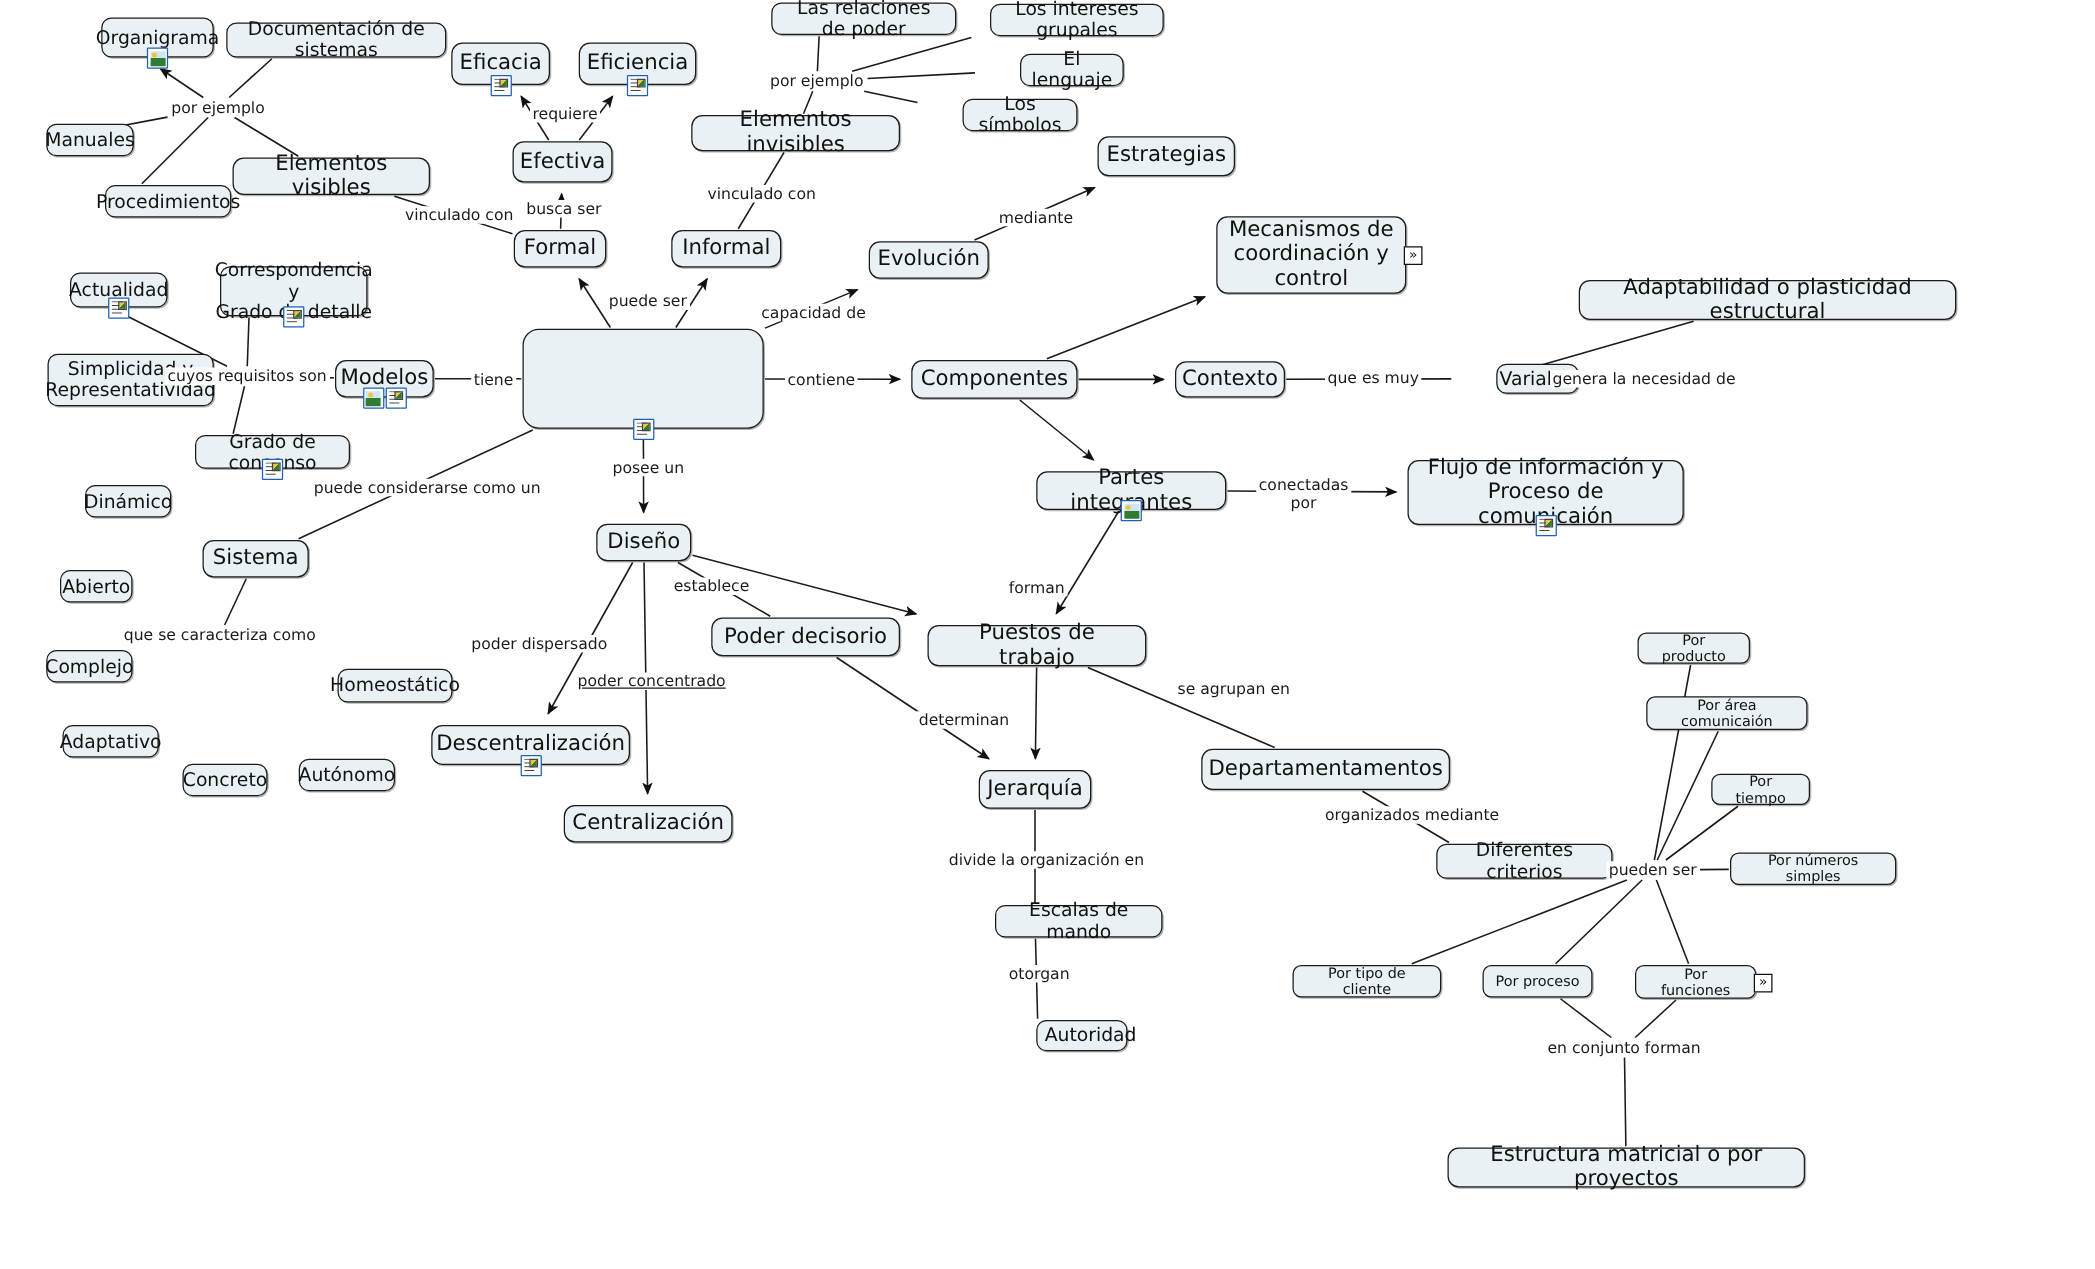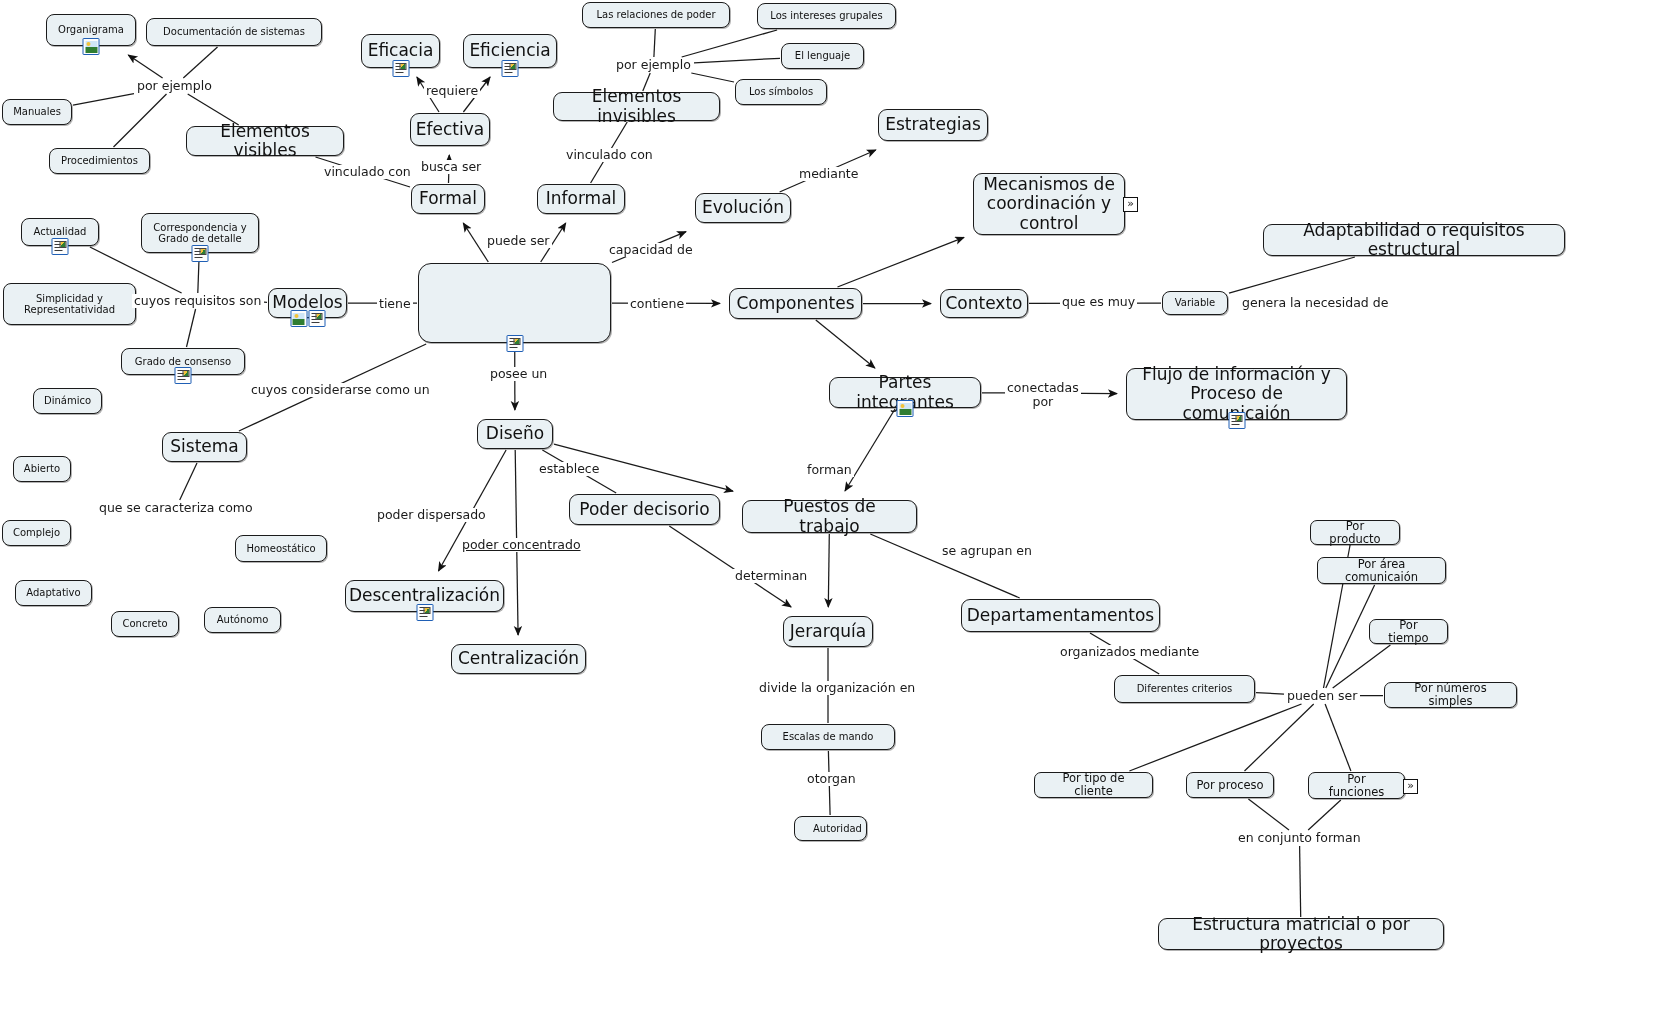--- a/index.html
+++ b/index.html
@@ -17,21 +17,21 @@
     display:flex;
     align-items:center;
     justify-content:center;
     text-align:center;
     line-height:1.12;
     padding:3px 9px;
     white-space:pre-line;
     box-shadow:1px 1px 0 rgba(0,0,0,0.30);
   }
   .node.med{font-size:17px;}
-  .node.sm{font-size:10px;border-radius:8px;}
+  .node.sm{font-size:15px;border-radius:8px;margin-left:35px;}
   .node.xs{font-size:11.5px;border-radius:7px;}
   .node.hero{font-size:24px;border-radius:13px;}
 
   .link-label{
     position:absolute;
     font-size:12.5px;
     color:#1a1a1a;
     background:#fff;
     white-space:pre-line;
     text-align:center;
@@ -181,21 +181,21 @@
       <div class="node sm" style="left: 757px; top: 3px; width: 139px; height: 26px;"><span>Los intereses grupales</span></div>
       <div class="node sm" style="left: 781px; top: 43px; width: 83px; height: 26px;"><span>El lenguaje</span></div>
       <div class="node sm" style="left: 735px; top: 79px; width: 92px; height: 26px;"><span>Los símbolos</span></div>
       <div class="node med" style="left: 553px; top: 92px; width: 167px; height: 29px;"><span>Elementos invisibles</span></div>
       <div class="node med" style="left: 695px; top: 193px; width: 96px; height: 30px;"><span>Evolución</span></div>
       <div class="node med" style="left: 878px; top: 109px; width: 110px; height: 32px;"><span>Estrategias</span></div>
       <div class="node med" style="left: 973px; top: 173px; width: 152px; height: 62px;"><span>Mecanismos de
 coordinación y
 control</span></div>
       <div class="more" style="left: 1123px; top: 197px;">»</div>
-      <div class="node med" style="left: 1263px; top: 224px; width: 302px; height: 32px;"><span>Adaptabilidad o requisitos estructural</span></div>
+      <div class="node med" style="left: 1263px; top: 224px; width: 302px; height: 32px;"><span>Adaptabilidad o plasticidad estructural</span></div>
       <div class="node sm" style="left: 21px; top: 218px; width: 78px; height: 28px;"><span>Actualidad</span><div class="icons"><span class="ico doc"></span></div></div>
       <div class="node sm" style="left: 141px; top: 213px; width: 118px; height: 40px;"><span>Correspondencia y
 Grado de detalle</span><div class="icons"><span class="ico doc"></span></div></div>
       <div class="node sm" style="left: 3px; top: 283px; width: 133px; height: 42px;"><span>Simplicidad y
 Representatividad</span></div>
       <div class="node sm" style="left: 121px; top: 348px; width: 124px; height: 27px;"><span>Grado de consenso</span><div class="icons"><span class="ico doc"></span></div></div>
       <div class="node med" style="left: 268px; top: 288px; width: 79px; height: 30px;"><span>Modelos</span><div class="icons"><span class="ico pic"></span><span class="ico doc"></span></div></div>
       <div class="node hero" style="left: 418px; top: 263px; width: 193px; height: 80px;"><div class="icons"><span class="ico doc"></span></div></div>
       <div class="node med" style="left: 729px; top: 288px; width: 133px; height: 31px;"><span>Componentes</span></div>
       <div class="node med" style="left: 940px; top: 289px; width: 88px; height: 29px;"><span>Contexto</span></div>
@@ -214,21 +214,21 @@
       <div class="node med" style="left: 477px; top: 419px; width: 76px; height: 30px;"><span>Diseño</span></div>
       <div class="node med" style="left: 569px; top: 494px; width: 151px; height: 31px;"><span>Poder decisorio</span></div>
       <div class="node med" style="left: 345px; top: 580px; width: 159px; height: 32px;"><span>Descentralización</span><div class="icons"><span class="ico doc"></span></div></div>
       <div class="node med" style="left: 451px; top: 644px; width: 135px; height: 30px;"><span>Centralización</span></div>
       <div class="node med" style="left: 742px; top: 500px; width: 175px; height: 33px;"><span>Puestos de trabajo</span></div>
       <div class="node med" style="left: 783px; top: 616px; width: 90px; height: 31px;"><span>Jerarquía</span></div>
       <div class="node sm" style="left: 761px; top: 724px; width: 134px; height: 26px;"><span>Escalas de mando</span></div>
       <div class="node sm" style="left: 794px; top: 816px; width: 73px; height: 25px; padding-left: 23px;"><span>Autoridad</span></div>
       <div class="node med" style="left: 961px; top: 599px; width: 199px; height: 33px;"><span>Departamentamentos</span></div>
       <div class="node sm" style="left: 1114px; top: 675px; width: 141px; height: 28px;"><span>Diferentes criterios</span></div>
-      <div class="node xs" style="left: 1310px; top: 506px; width: 90px; height: 25px; margin-top: 14px;"><span>Por producto</span></div>
+      <div class="node xs" style="left: 1310px; top: 506px; width: 90px; height: 25px;"><span>Por producto</span></div>
       <div class="node xs" style="left: 1317px; top: 557px; width: 129px; height: 27px;"><span>Por área comunicaión</span></div>
       <div class="node xs" style="left: 1369px; top: 619px; width: 79px; height: 25px;"><span>Por tiempo</span></div>
       <div class="node xs" style="left: 1384px; top: 682px; width: 133px; height: 26px;"><span>Por números simples</span></div>
       <div class="node xs" style="left: 1034px; top: 772px; width: 119px; height: 26px;"><span>Por tipo de cliente</span></div>
       <div class="node xs" style="left: 1186px; top: 772px; width: 88px; height: 26px;"><span>Por proceso</span></div>
       <div class="node xs" style="left: 1308px; top: 772px; width: 97px; height: 27px;"><span>Por funciones</span></div>
       <div class="more" style="left: 1403px; top: 778.5px;">»</div>
       <div class="node med" style="left: 1158px; top: 918px; width: 286px; height: 32px;"><span>Estructura matricial o por proyectos</span></div>
     </div>
   <div id="label-layer">
@@ -241,21 +241,21 @@
       <div class="link-label" style="left: 485px; top: 234px;">puede ser</div>
       <div class="link-label" style="left: 607px; top: 243px;">capacidad de</div>
       <div class="link-label" style="left: 797px; top: 167px;">mediante</div>
       <div class="link-label" style="left: 628px; top: 297px;">contiene</div>
       <div class="link-label" style="left: 1060px; top: 295px;">que es muy</div>
       <div class="link-label" style="left: 1240px; top: 296px;">genera la necesidad de</div>
       <div class="link-label" style="left: 1005px; top: 381px;">conectadas
 por</div>
       <div class="link-label" style="left: 377px; top: 297px;">tiene</div>
       <div class="link-label" style="left: 132px; top: 294px;">cuyos requisitos son</div>
-      <div class="link-label" style="left: 249px; top: 383px;">cuyos considerarse como un</div>
+      <div class="link-label" style="left: 249px; top: 383px;">puede considerarse como un</div>
       <div class="link-label" style="left: 97px; top: 501px;">que se caracteriza como</div>
       <div class="link-label" style="left: 488px; top: 367px;">posee un</div>
       <div class="link-label" style="left: 537px; top: 462px;">establece</div>
       <div class="link-label" style="left: 375px; top: 508px;">poder dispersado</div>
       <div class="link-label" style="left: 460px; top: 538px; text-decoration: underline;">poder concentrado</div>
       <div class="link-label" style="left: 805px; top: 463px;">forman</div>
       <div class="link-label" style="left: 733px; top: 569px;">determinan</div>
       <div class="link-label" style="left: 940px; top: 544px;">se agrupan en</div>
       <div class="link-label" style="left: 757px; top: 681px;">divide la organización en</div>
       <div class="link-label" style="left: 805px; top: 772px;">otorgan</div>

